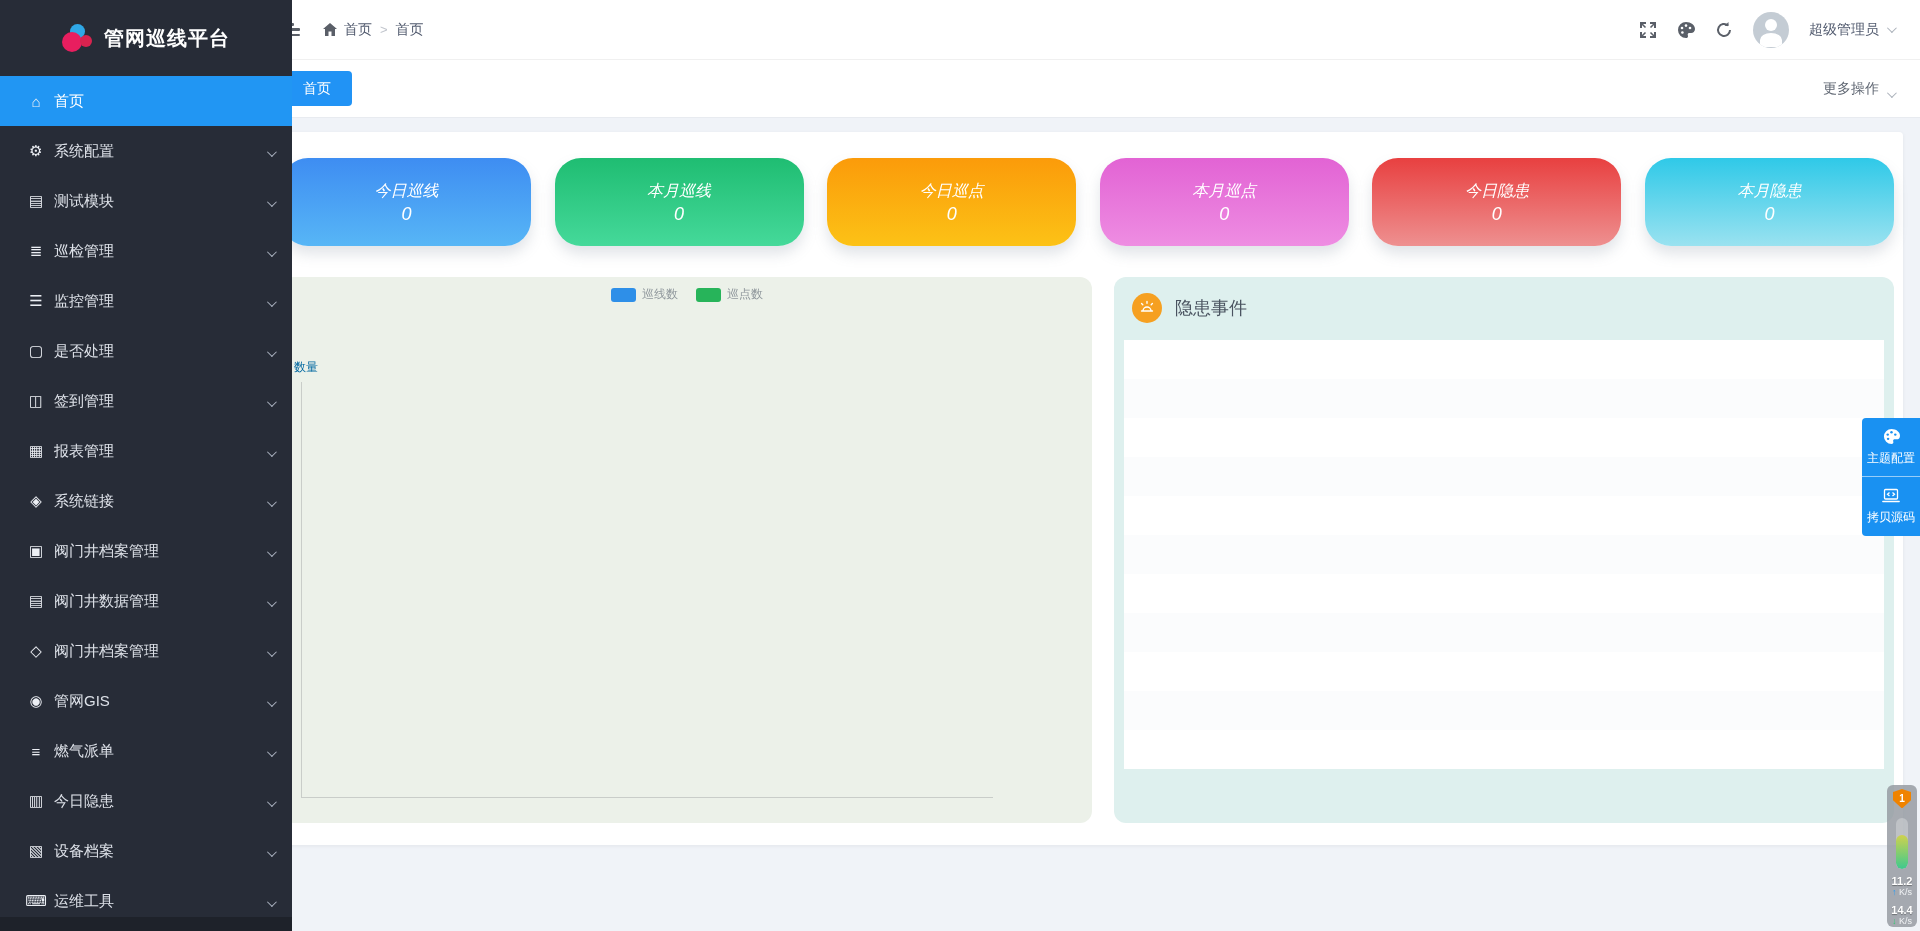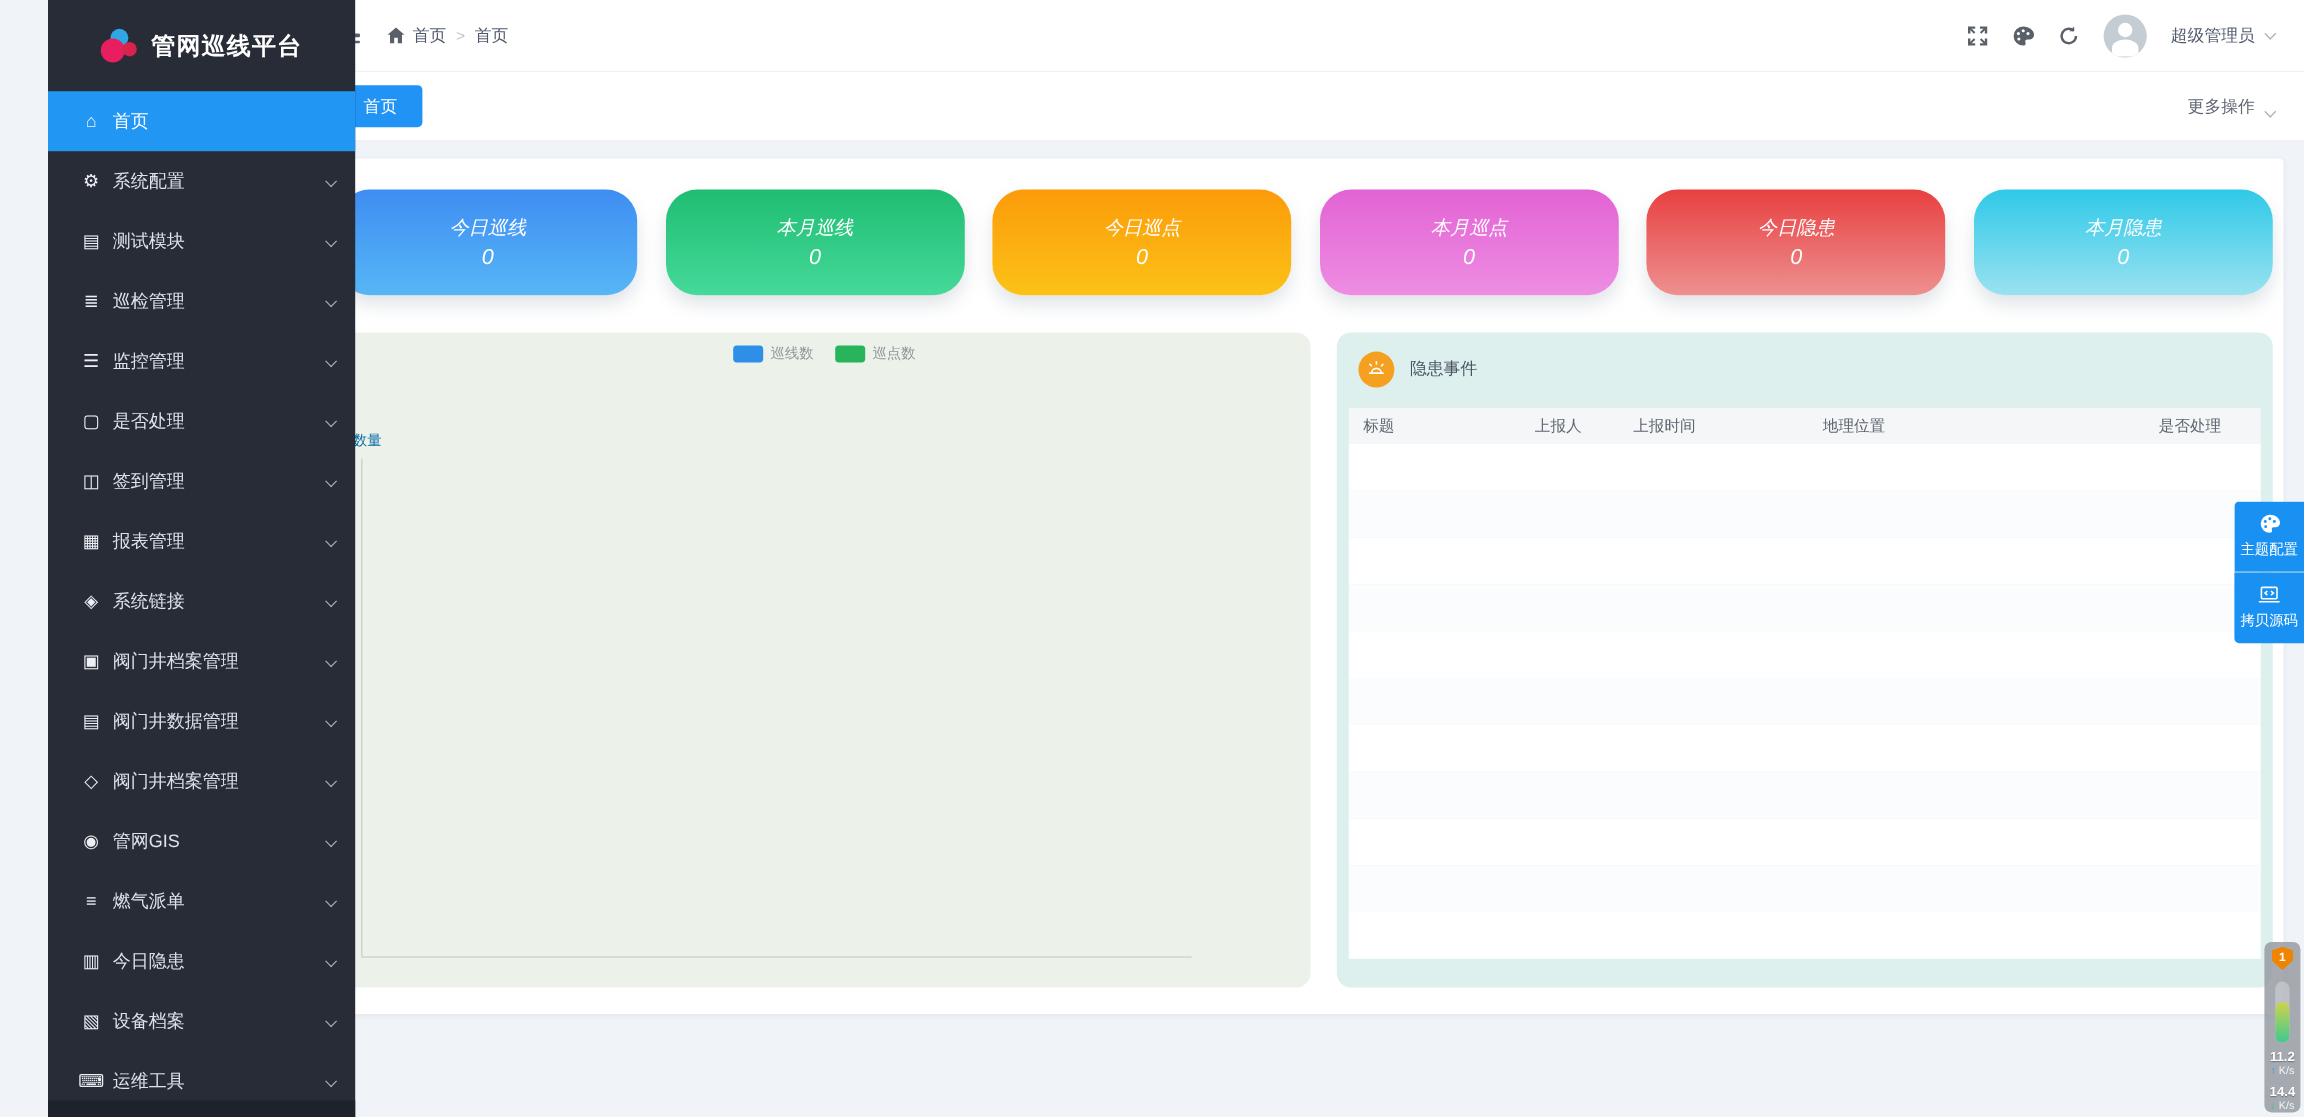--- a/index.html
+++ b/index.html
@@ -1,20 +1,20 @@
 <!DOCTYPE html>
 <html><head>
 <meta charset="utf-8">
 <style>
   * { margin:0; padding:0; box-sizing:border-box; }
   html,body { width:1920px; height:931px; overflow:hidden; }
   body { font-family:"Liberation Sans","DejaVu Sans",sans-serif; background:#f0f3f8; position:relative; color:#333; }
 
   
-  .sidebar { position:absolute; left:0; top:0; bottom:0; width:256px; background:#272c37; z-index:20;margin-left:40px; }
+  .sidebar { position:absolute; left:0; top:0; bottom:0; width:292px; background:#272c37; z-index:20; }
   .logo { height:76px; display:flex; align-items:center; justify-content:center; gap:10px; }
   .logo-mark { position:relative; width:32px; height:28px; }
   .logo-mark .c1 { position:absolute; left:8px; top:0; width:15px; height:15px; border-radius:50%; background:#2fa7e6; }
   .logo-mark .c2 { position:absolute; left:0; top:8px; width:20px; height:20px; border-radius:50%; background:#e81e5f; }
   .logo-mark .c3 { position:absolute; left:18px; top:11px; width:12px; height:12px; border-radius:50%; background:#d8234f; }
   .logo-title { color:#ffffff; font-size:20px; font-weight:bold; letter-spacing:1px; }
   .menu { }
   .menu-item { height:50px; display:flex; align-items:center; padding:0 18px 0 24px; color:#dde1e8; font-size:15px; cursor:pointer; }
   .menu-item .mi-icon { width:24px; font-size:15px; margin-right:6px; text-align:center; color:#eceff4; }
   .menu-item .mi-chev { margin-left:auto; color:#aab2bf; }
@@ -62,21 +62,21 @@
   .legend-item { display:flex; align-items:center; gap:6px; cursor:pointer; }
   .legend-swatch { width:25px; height:14px; border-radius:3px; }
   .legend-label { font-size:12px; color:#8f979c; }
   .y-label { position:absolute; left:12px; top:82px; font-size:12px; color:#0369a1;font-family:Liberation Mono, monospace; }
   .axis-y { position:absolute; left:19px; top:105px; width:1px; height:415px; background:#c9cdc9; }
   .axis-x { position:absolute; left:19px; top:520px; width:692px; height:1px; background:#c9cdc9; }
 
   .table-panel { width:780px; height:546px; background:#def0ee; border-radius:12px; padding:12px 10px; }
   .tp-head { display:flex; align-items:center; gap:13px; padding:4px 8px; }
   .alarm-badge { width:30px; height:30px; border-radius:50%; background:#f6a021; display:flex; align-items:center; justify-content:center; }
-  .tp-title { font-size:14px; color:#4a5360; }
+  .tp-title { font-size:18px; color:#4a5360; }
   .itable { margin-top:13px; }
   .itable-header { display:flex; align-items:center; height:30px; background:#f4f6f8; color:#5d6470; font-size:13px; }
   .icell { flex:none; padding-left:12px; }
   .icell.c0 { width:143px; } .icell.c1 { width:82px; } .icell.c2 { width:158px; } .icell.c3 { width:280px; } .icell.c4 { width:92px; }
   .irow { display:flex; align-items:center; height:39px; background:#fff; }
   .irow:nth-child(even) { background:#fbfcfd; }
   .blob { height:14px; border-radius:4px; background:#c9ccd2; filter:blur(3px); opacity:.8; }
 
   
   .side-tools { position:absolute; right:0; top:418px; z-index:30; }
@@ -310,27 +310,20 @@
             <span class="alarm-badge">
               <svg width="16" height="16" viewBox="0 0 16 16" fill="none" stroke="#fff" stroke-width="1.4">
                   <path d="M4 11a4 4 0 0 1 8 0"></path>
                   <path d="M2.5 11h11" stroke-linecap="round"></path>
                   <path d="M8 3.2v-1.7M3.8 4.8L2.6 3.6M12.2 4.8l1.2-1.2" stroke-linecap="round"></path>
                 </svg>
             </span>
             <span class="tp-title">隐患事件</span>
           </div>
           <div class="itable">
-            <div class="itable-header" id="itable-header">
-                <span class="icell c0">标题</span>
-                <span class="icell c1">上报人</span>
-                <span class="icell c2">上报时间</span>
-                <span class="icell c3">地理位置</span>
-                <span class="icell c4">是否处理</span>
-              </div>
             <div id="itable-body">
                 <div class="irow">
                   <span class="icell c0"><span class="blob" style="width: 33px;"></span></span>
                   <span class="icell c1"><span class="blob" style="width: 37px;"></span></span>
                   <span class="icell c2"><span class="blob" style="width: 132px;"></span></span>
                   <span class="icell c3"><span class="blob" style="width: 245px;"></span></span>
                   <span class="icell c4"><span class="blob" style="width: 47px;"></span></span>
                 </div>
                 <div class="irow">
                   <span class="icell c0"><span class="blob" style="width: 31px;"></span></span>

